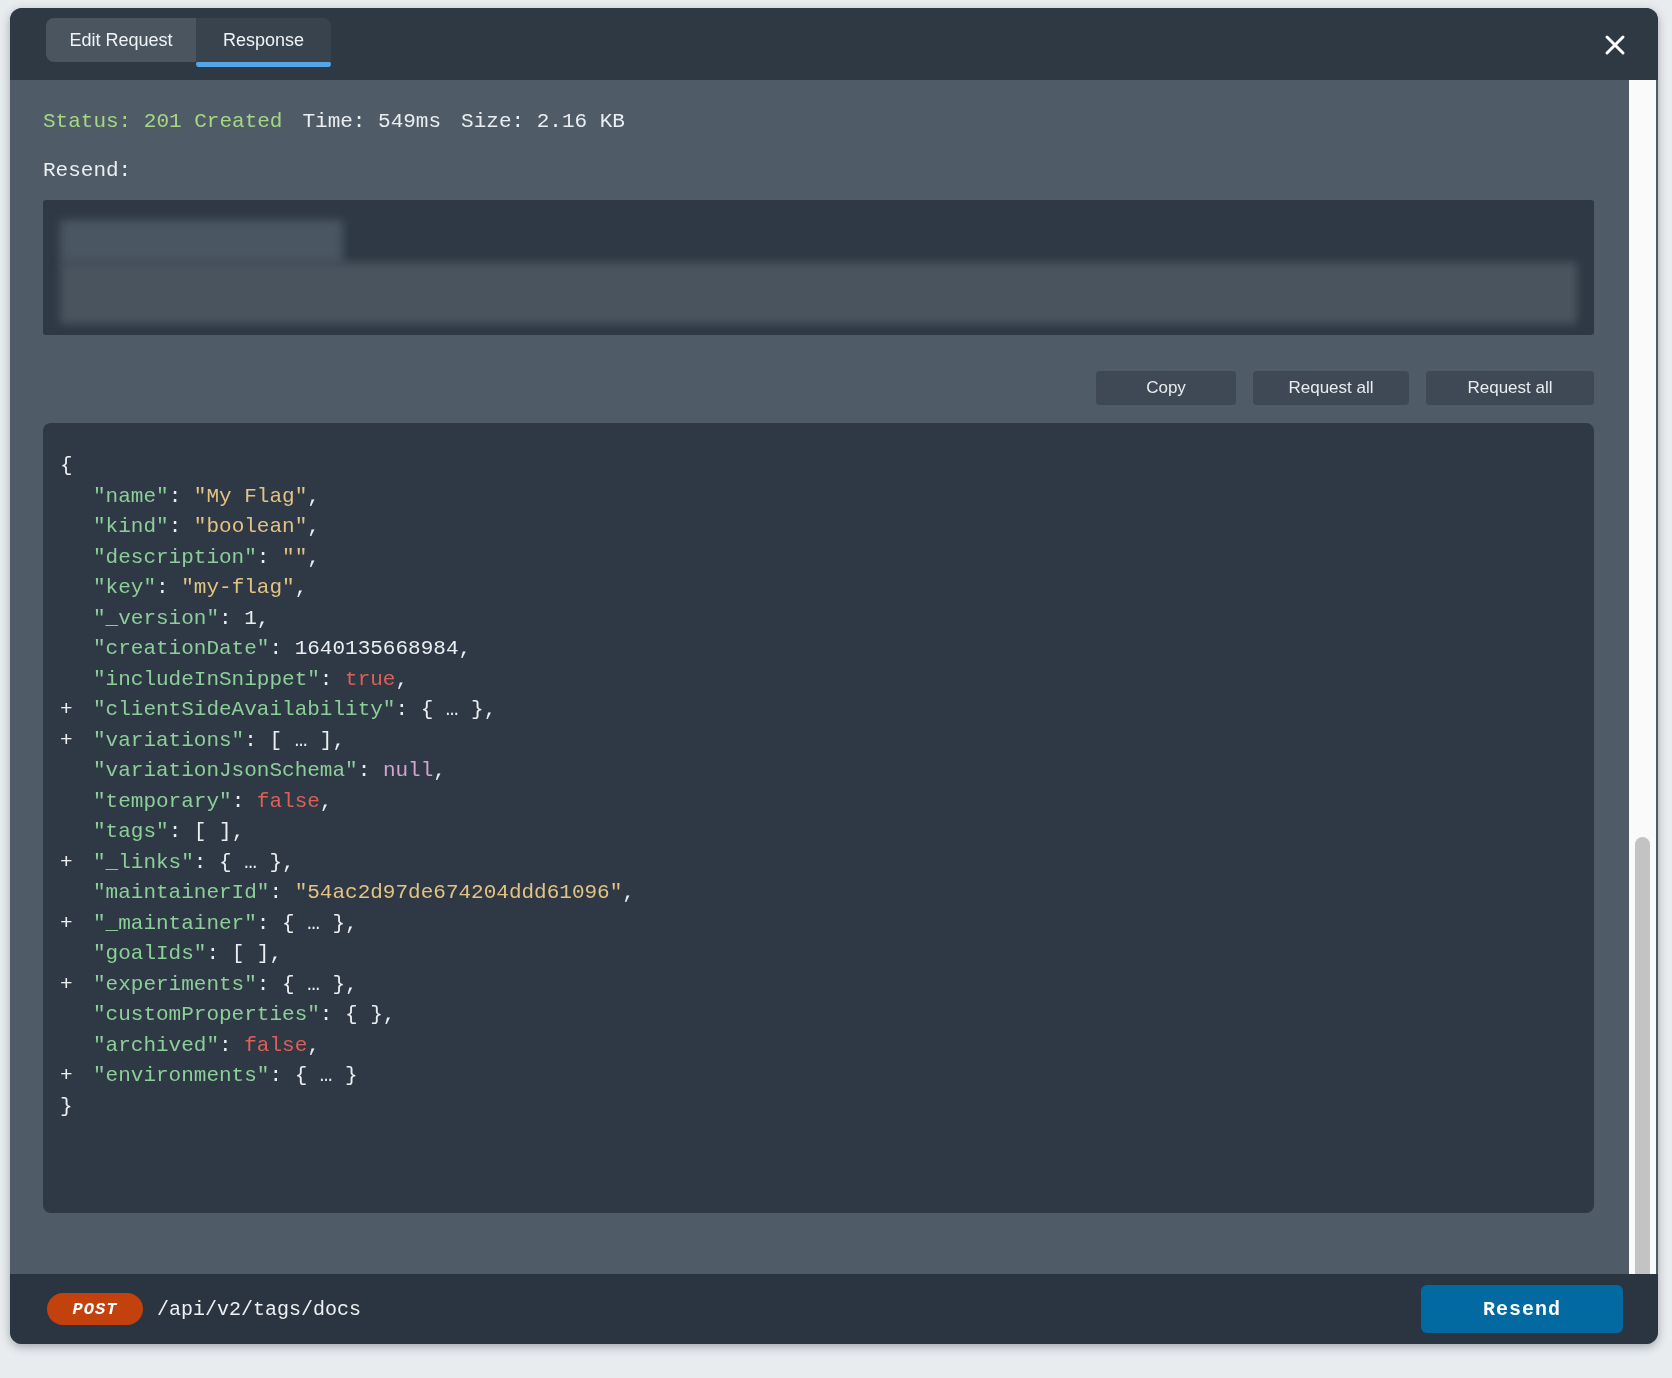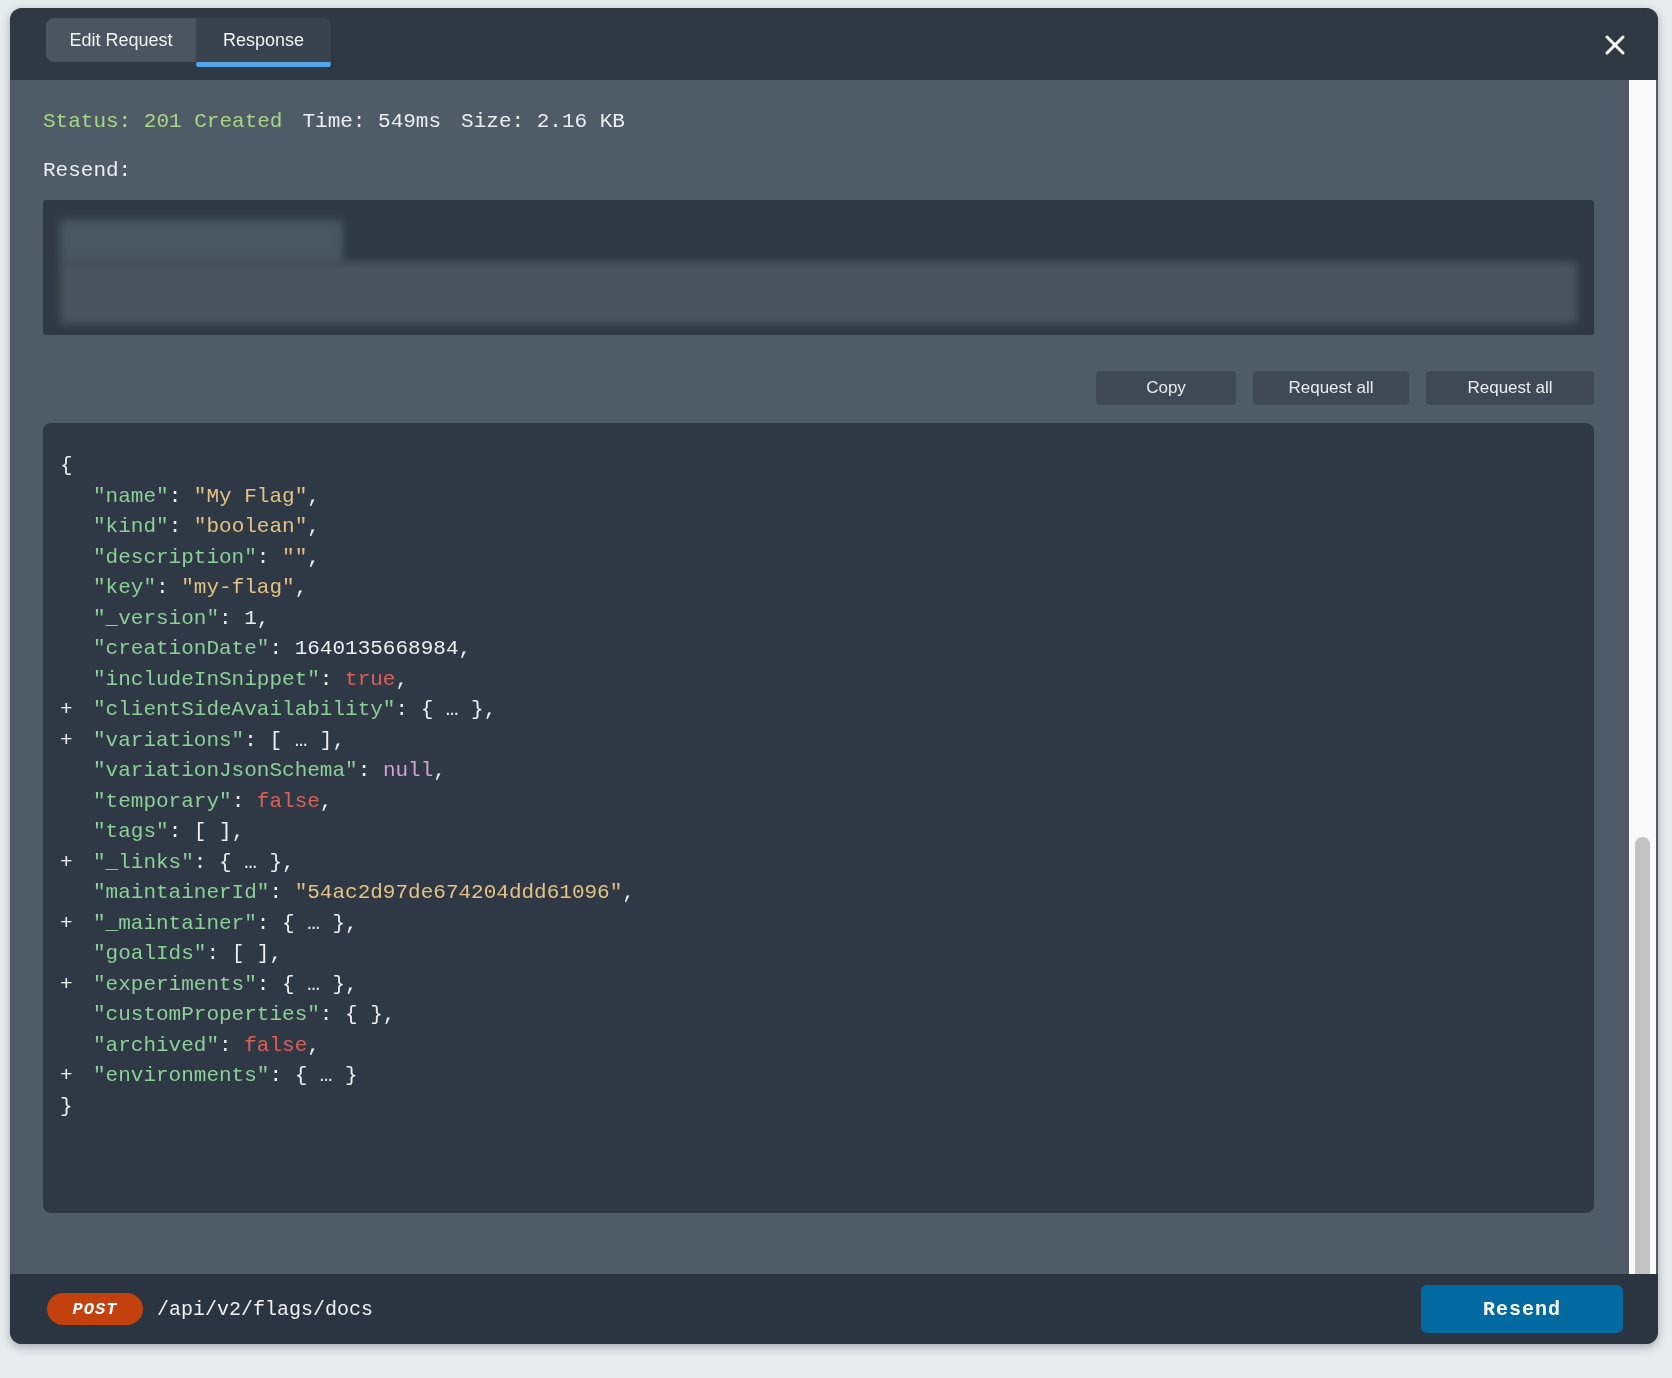--- a/index.html
+++ b/index.html
@@ -169,17 +169,17 @@
       <div class="code"><div class="code-line"><span class="tok-punct">{</span></div><div class="code-line"><span class="gutter"></span><span class="tok-key">"name"</span><span class="tok-punct">: </span><span class="tok-str">"My Flag"</span><span class="tok-punct">,</span></div><div class="code-line"><span class="gutter"></span><span class="tok-key">"kind"</span><span class="tok-punct">: </span><span class="tok-str">"boolean"</span><span class="tok-punct">,</span></div><div class="code-line"><span class="gutter"></span><span class="tok-key">"description"</span><span class="tok-punct">: </span><span class="tok-str">""</span><span class="tok-punct">,</span></div><div class="code-line"><span class="gutter"></span><span class="tok-key">"key"</span><span class="tok-punct">: </span><span class="tok-str">"my-flag"</span><span class="tok-punct">,</span></div><div class="code-line"><span class="gutter"></span><span class="tok-key">"_version"</span><span class="tok-punct">: </span><span class="tok-num">1</span><span class="tok-punct">,</span></div><div class="code-line"><span class="gutter"></span><span class="tok-key">"creationDate"</span><span class="tok-punct">: </span><span class="tok-num">1640135668984</span><span class="tok-punct">,</span></div><div class="code-line"><span class="gutter"></span><span class="tok-key">"includeInSnippet"</span><span class="tok-punct">: </span><span class="tok-bool">true</span><span class="tok-punct">,</span></div><div class="code-line"><span class="gutter">+</span><span class="tok-key">"clientSideAvailability"</span><span class="tok-punct">: { … },</span></div><div class="code-line"><span class="gutter">+</span><span class="tok-key">"variations"</span><span class="tok-punct">: [ … ],</span></div><div class="code-line"><span class="gutter"></span><span class="tok-key">"variationJsonSchema"</span><span class="tok-punct">: </span><span class="tok-null">null</span><span class="tok-punct">,</span></div><div class="code-line"><span class="gutter"></span><span class="tok-key">"temporary"</span><span class="tok-punct">: </span><span class="tok-bool">false</span><span class="tok-punct">,</span></div><div class="code-line"><span class="gutter"></span><span class="tok-key">"tags"</span><span class="tok-punct">: [ ],</span></div><div class="code-line"><span class="gutter">+</span><span class="tok-key">"_links"</span><span class="tok-punct">: { … },</span></div><div class="code-line"><span class="gutter"></span><span class="tok-key">"maintainerId"</span><span class="tok-punct">: </span><span class="tok-str">"54ac2d97de674204ddd61096"</span><span class="tok-punct">,</span></div><div class="code-line"><span class="gutter">+</span><span class="tok-key">"_maintainer"</span><span class="tok-punct">: { … },</span></div><div class="code-line"><span class="gutter"></span><span class="tok-key">"goalIds"</span><span class="tok-punct">: [ ],</span></div><div class="code-line"><span class="gutter">+</span><span class="tok-key">"experiments"</span><span class="tok-punct">: { … },</span></div><div class="code-line"><span class="gutter"></span><span class="tok-key">"customProperties"</span><span class="tok-punct">: { },</span></div><div class="code-line"><span class="gutter"></span><span class="tok-key">"archived"</span><span class="tok-punct">: </span><span class="tok-bool">false</span><span class="tok-punct">,</span></div><div class="code-line"><span class="gutter">+</span><span class="tok-key">"environments"</span><span class="tok-punct">: { … }</span></div><div class="code-line"><span class="tok-punct">}</span></div></div>
     </div>
   </div>
 
   <div class="scroll-track">
     <div class="scroll-thumb"></div>
   </div>
 
   <div class="modal-footer">
     <span class="method-badge">POST</span>
-    <span class="request-path">/api/v2/flags/docs</span>
+    <span class="request-path">/api/v2/tags/docs</span>
     <button class="resend-btn">Resend</button>
   </div>
 
 </div>
 
 </body></html>

